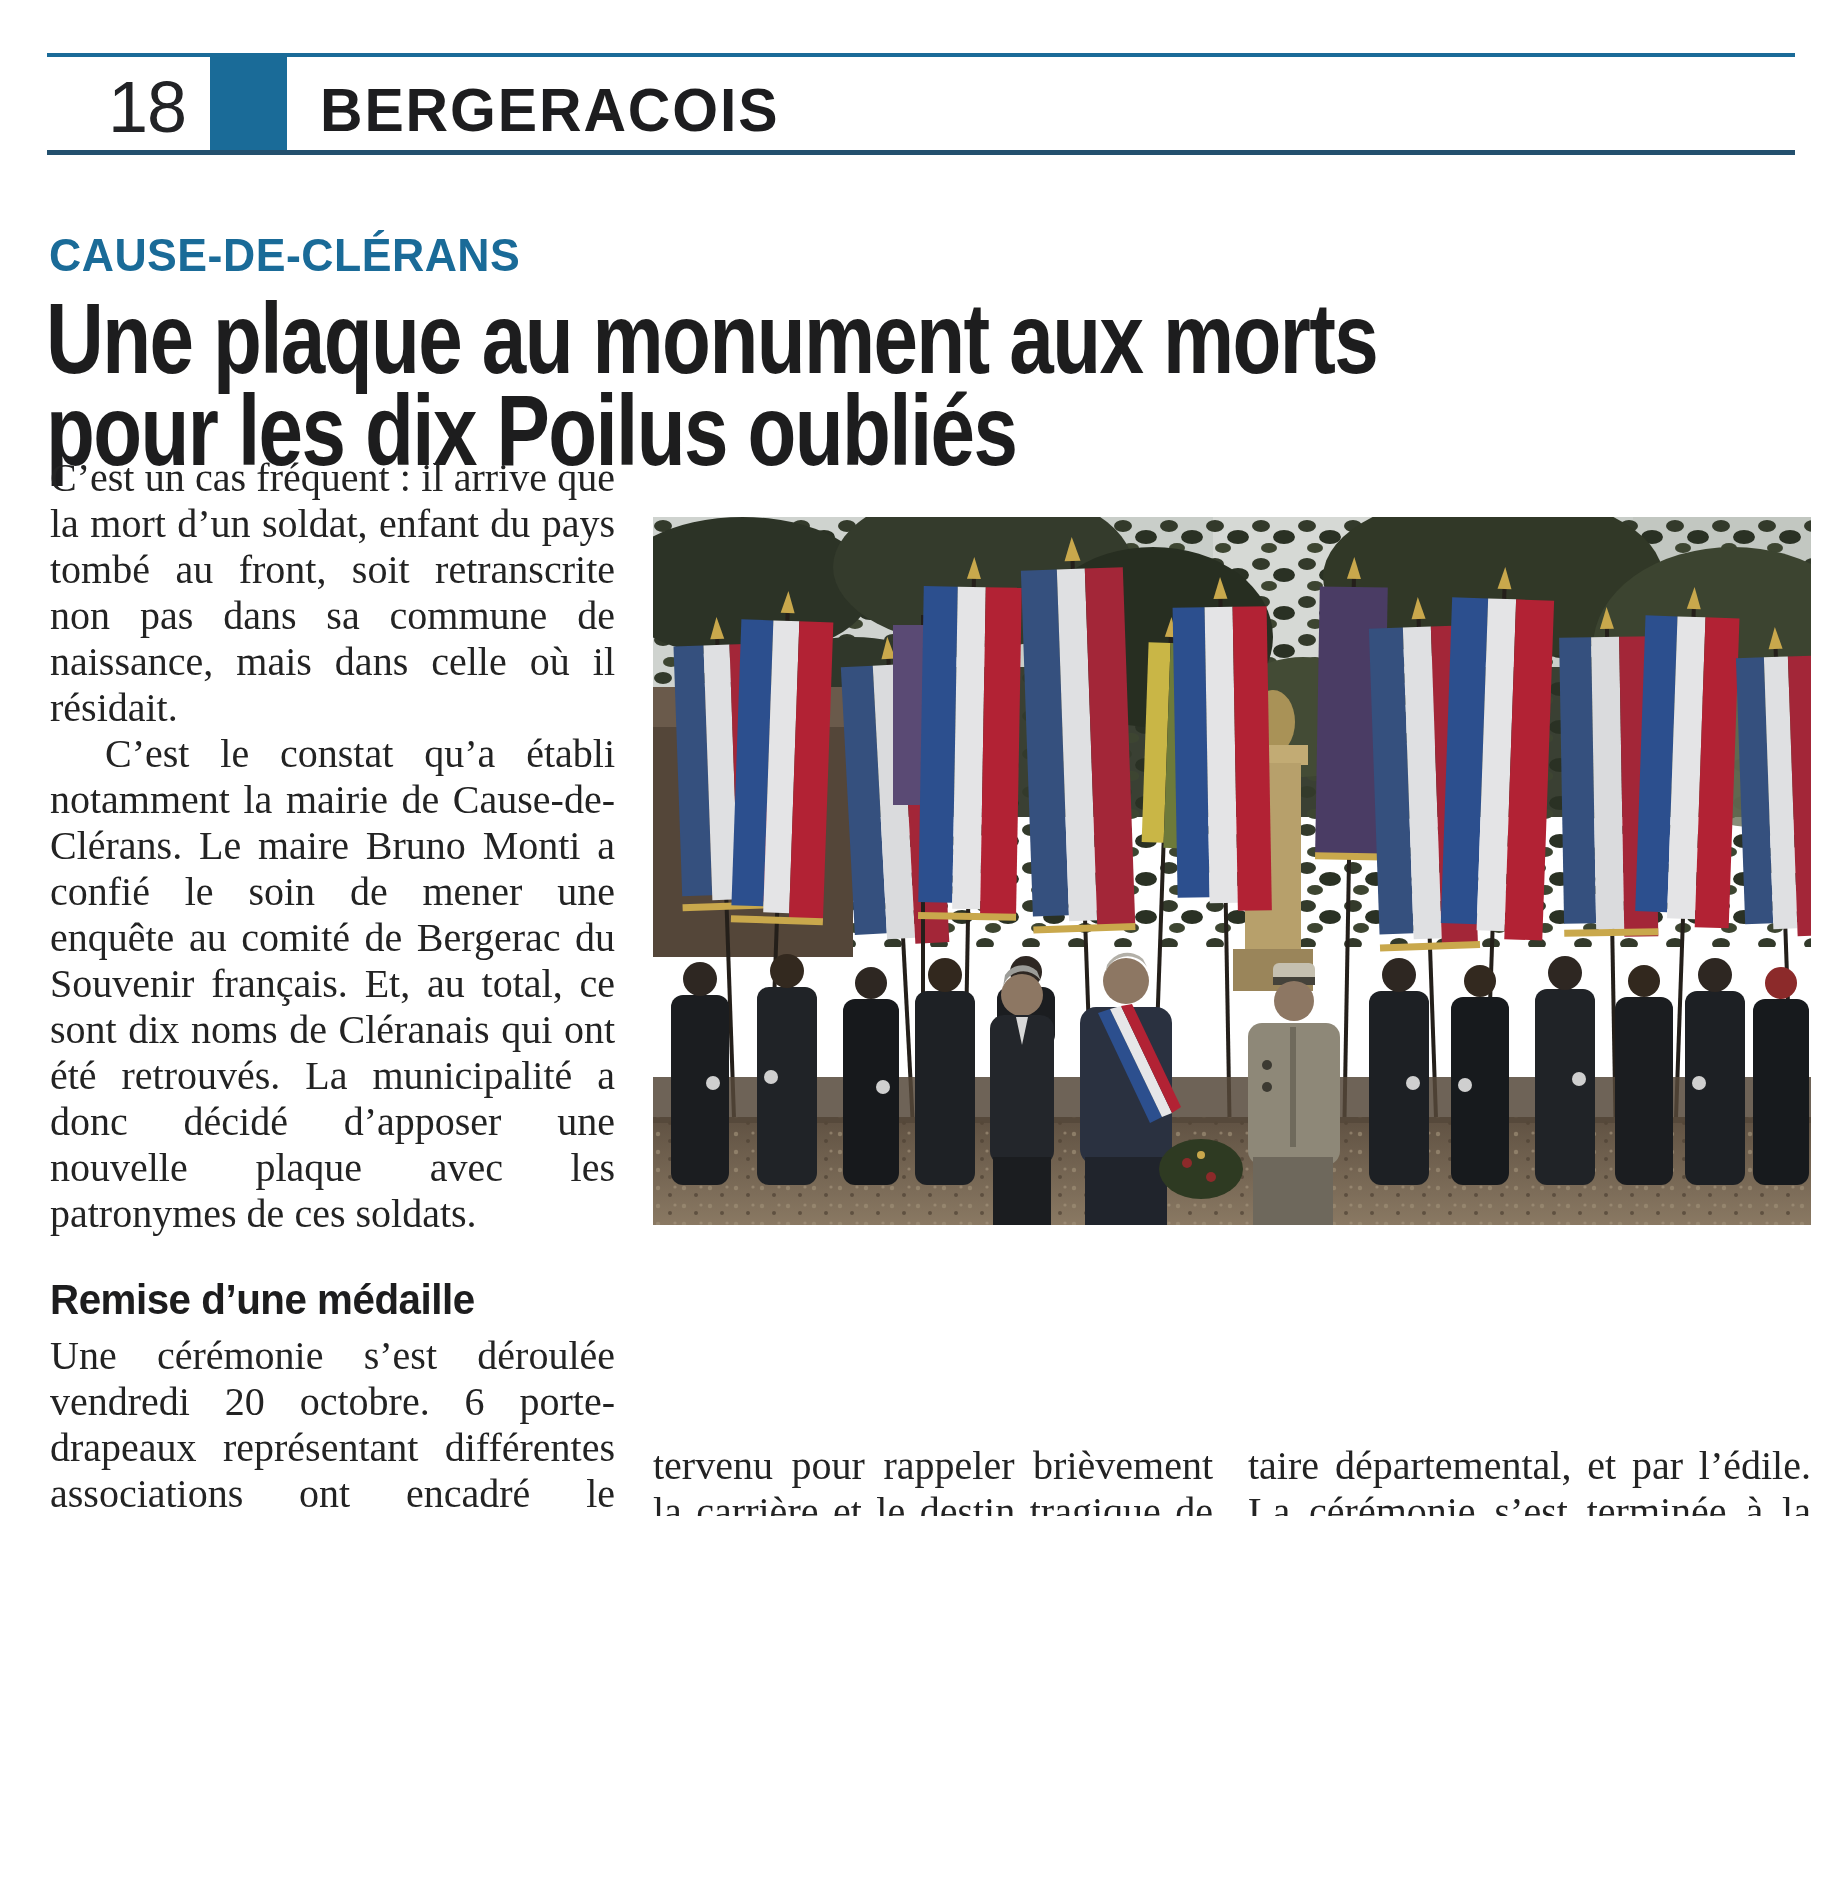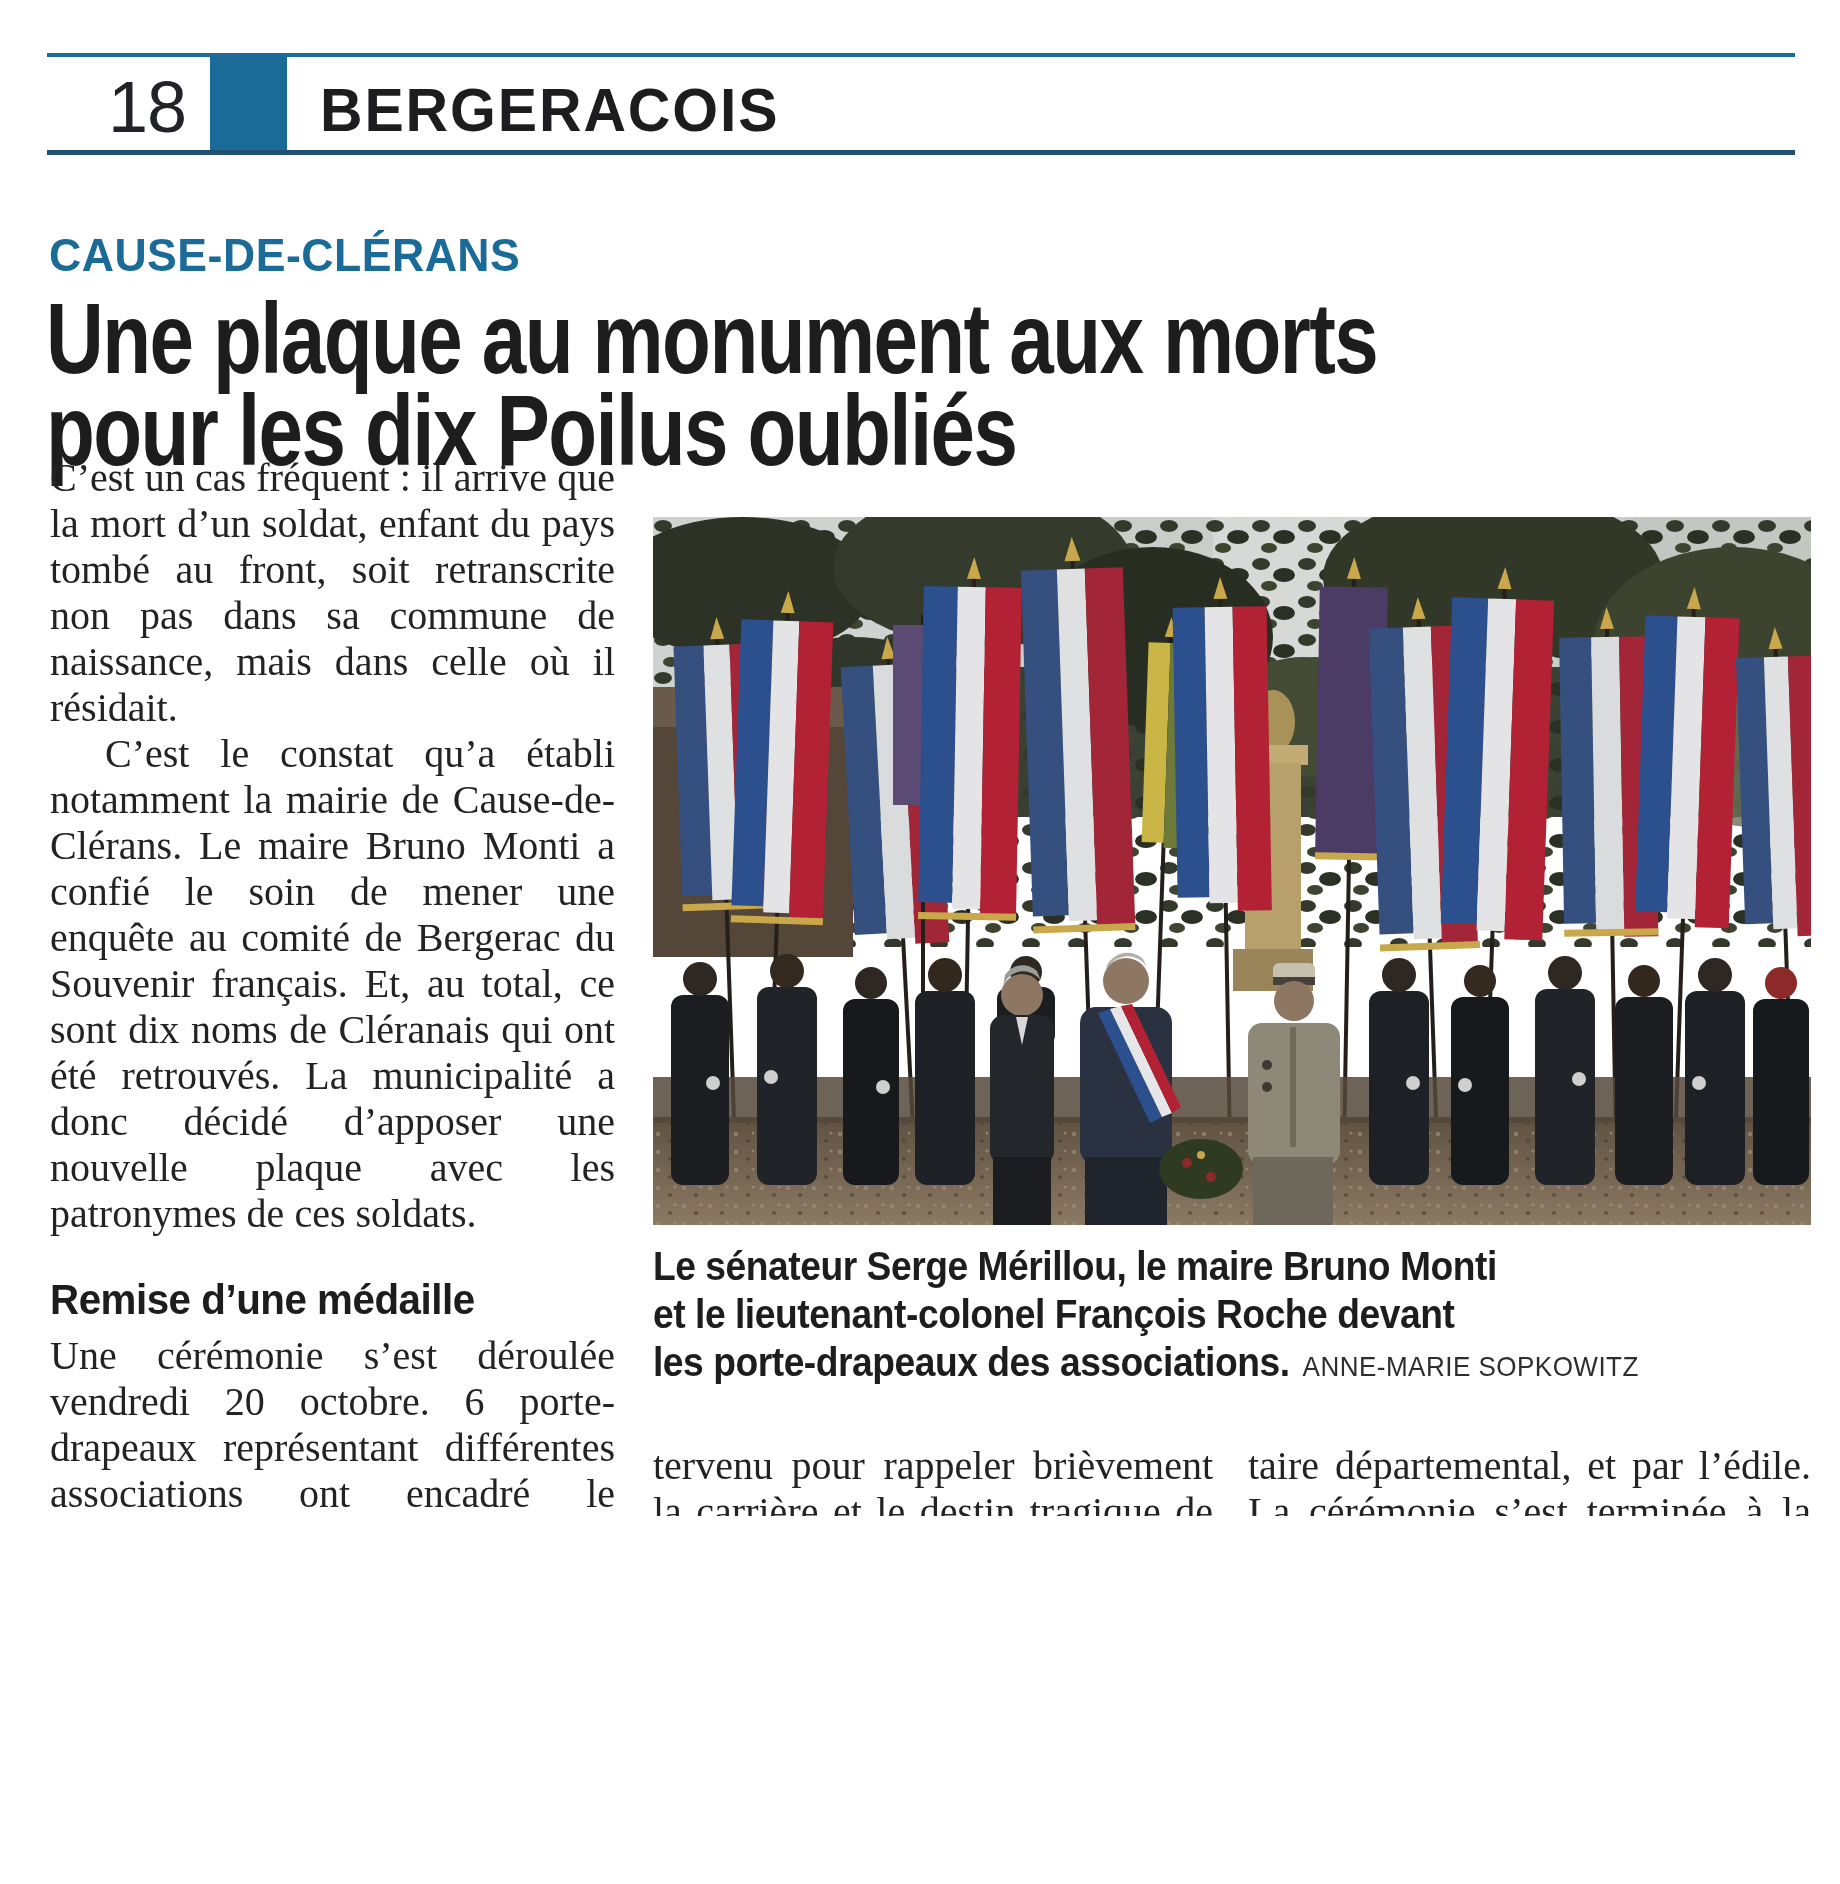--- a/index.html
+++ b/index.html
@@ -315,27 +315,20 @@
         <rect x="600" y="640" width="80" height="68" fill="#6e685c"></rect>
       </g>
 
       <ellipse cx="548" cy="652" rx="42" ry="30" fill="#2e3a22"></ellipse>
       <circle cx="534" cy="646" r="5" fill="#8c2a2a"></circle>
         <circle cx="558" cy="660" r="5" fill="#8c2a2a"></circle>
         <circle cx="548" cy="638" r="4" fill="#c9a84c"></circle>
     </g>
   </svg>
 
-  <div class="caption">
-    <div class="cline">Le sénateur Serge Mérillou, le maire Bruno Monti</div>
-    <div class="cline">et le lieutenant-colonel François Roche devant</div>
-    <div class="cline">
-      <span>les porte-drapeaux des associations.</span><span class="credit">ANNE-MARIE SOPKOWITZ</span>
-    </div>
-  </div>
 
   <div class="body-col col-right">
     <p>taire départemental, et par l’édile. La cérémonie s’est terminée à la salle des fêtes de Cause-de-Clérans avec la remise de la médaille d’honneur régionale, départementale et communale à Alain Grézel, ancien maire, porte-drapeau et membre du Souvenir français.</p>
     <div class="byline">Anne-Marie Sopkowitz</div>
   </div>
 
   <div class="body-col col-mid">
     <p>tervenu pour rappeler brièvement la carrière et le destin tragique de ces dix Poilus morts au champ d’honneur. Trois gerbes ont ensuite été déposées par Michel Eymery, président des anciens combattants de Lalinde de l’association La Périgourdine, par le lieutenant-colonel François Roche, délégué mili-</p>
   </div>
 

